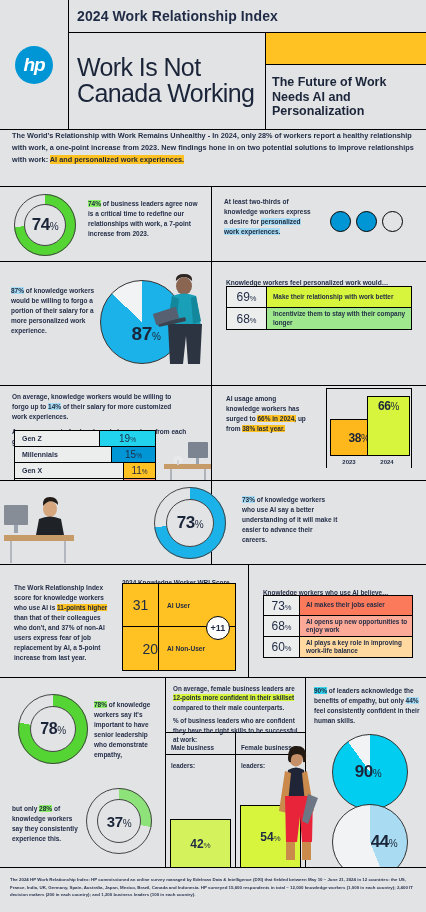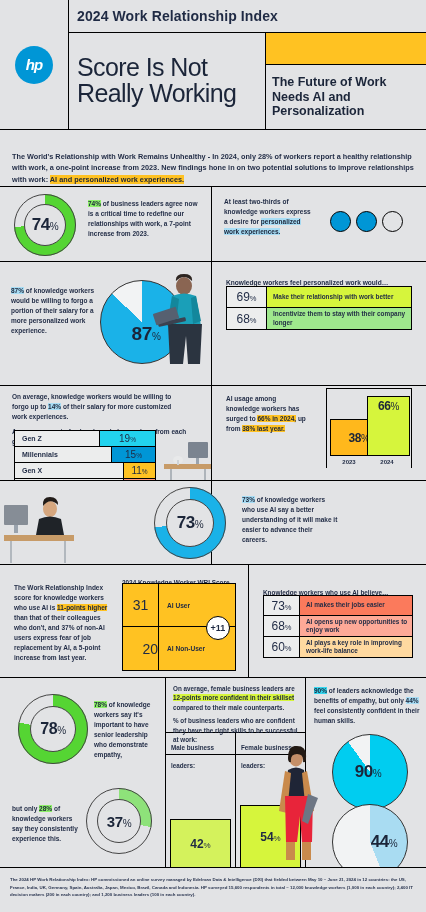--- a/index.html
+++ b/index.html
@@ -12,31 +12,31 @@
   }
   .page{position:relative;width:426px;height:912px;background:#e2e3e5;box-sizing:border-box;}
 
   
   .bx{position:absolute;box-sizing:border-box;border:1px solid #000;}
 
   
   .hdr{position:absolute;left:0;top:0;width:426px;height:130px;}
   .hdr-logo{position:absolute;left:0;top:0;width:69px;height:130px;border-right:1px solid #000;border-bottom:1px solid #000;box-sizing:border-box;display:flex;align-items:center;justify-content:center;}
   .hp-logo{width:38px;height:38px;border-radius:50%;background:#0096d6;display:flex;align-items:center;justify-content:center;}
-  .hp-logo span{color:#fff;font-style:italic;font-weight:700;font-size:15px;letter-spacing:-1px;font-family:"Liberation Sans",sans-serif;}
+  .hp-logo span{color:#fff;font-style:italic;font-weight:700;font-size:19px;letter-spacing:-1px;font-family:"Liberation Sans",sans-serif;}
   .hdr-kicker{position:absolute;left:69px;top:0;width:357px;height:33px;border-bottom:1px solid #000;box-sizing:border-box;display:flex;align-items:center;padding-left:8px;}
   .hdr-kicker span{font-size:14px;font-weight:700;letter-spacing:.1px;}
   .hdr-title{position:absolute;left:69px;top:33px;width:197px;height:97px;border-right:1px solid #000;border-bottom:1px solid #000;box-sizing:border-box;display:flex;align-items:center;padding-left:8px;}
   .hdr-title span{font-size:25px;line-height:1.03;font-weight:400;letter-spacing:-.6px;color:#1b2539;}
   .hdr-yellow{position:absolute;left:266px;top:33px;width:160px;height:32px;background:#ffc222;border-bottom:1px solid #000;box-sizing:border-box;}
   .hdr-sub{position:absolute;left:266px;top:65px;width:160px;height:65px;border-bottom:1px solid #000;box-sizing:border-box;display:flex;align-items:center;padding-left:6px;padding-right:4px;}
   .hdr-sub span{font-size:12.5px;line-height:1.16;font-weight:700;color:#1b2539;}
 
   
-  .intro{position:absolute;left:0;top:130px;width:426px;height:57px;border-bottom:1px solid #000;box-sizing:border-box;display:flex;align-items:flex-end;padding:0 12px;}
+  .intro{position:absolute;left:0;top:130px;width:426px;height:57px;border-bottom:1px solid #000;box-sizing:border-box;display:flex;align-items:flex-start;padding:0 12px;}
   .intro p{margin:0;font-size:7.3px;line-height:1.62;font-weight:700;}
   mark.y{background:#ffc222;color:#1b2539;}
   mark.g{background:#8ef06a;color:#1b2539;}
   mark.b{background:#a8ddf5;color:#1b2539;}
   mark.lg{background:#d6f53c;color:#1b2539;}
   mark.c{background:#35d7f0;color:#1b2539;}
 
   
   .p74{position:absolute;left:0;top:187px;width:212px;height:75px;border-right:1px solid #000;border-bottom:1px solid #000;box-sizing:border-box;}
   .p23{position:absolute;left:212px;top:187px;width:214px;height:75px;border-bottom:1px solid #000;box-sizing:border-box;}
@@ -125,21 +125,21 @@
   <div class="hdr">
     <div class="hdr-logo">
       <div class="hp-logo">
           <span>hp</span>
         </div>
     </div>
     <div class="hdr-kicker">
       <span>2024 Work Relationship Index</span>
     </div>
     <div class="hdr-title">
-      <span>Score Is Not Really Working</span>
+      <span>Work Is Not Canada Working</span>
     </div>
     <div class="hdr-yellow"></div>
     <div class="hdr-sub">
       <span>The Future of Work Needs AI and Personalization</span>
     </div>
   </div>
 
   <div class="intro">
     <p><span id="i-lead" style="font-weight: 700;">The World's Relationship with Work Remains Unhealthy - </span><span id="i-body">In 2024, only 28% of workers report a healthy relationship with work, a one-point increase from 2023. New findings hone in on two potential solutions to improve relationships with work: </span><mark class="y" id="i-hi">AI and personalized work experiences.</mark></p>
   </div>

